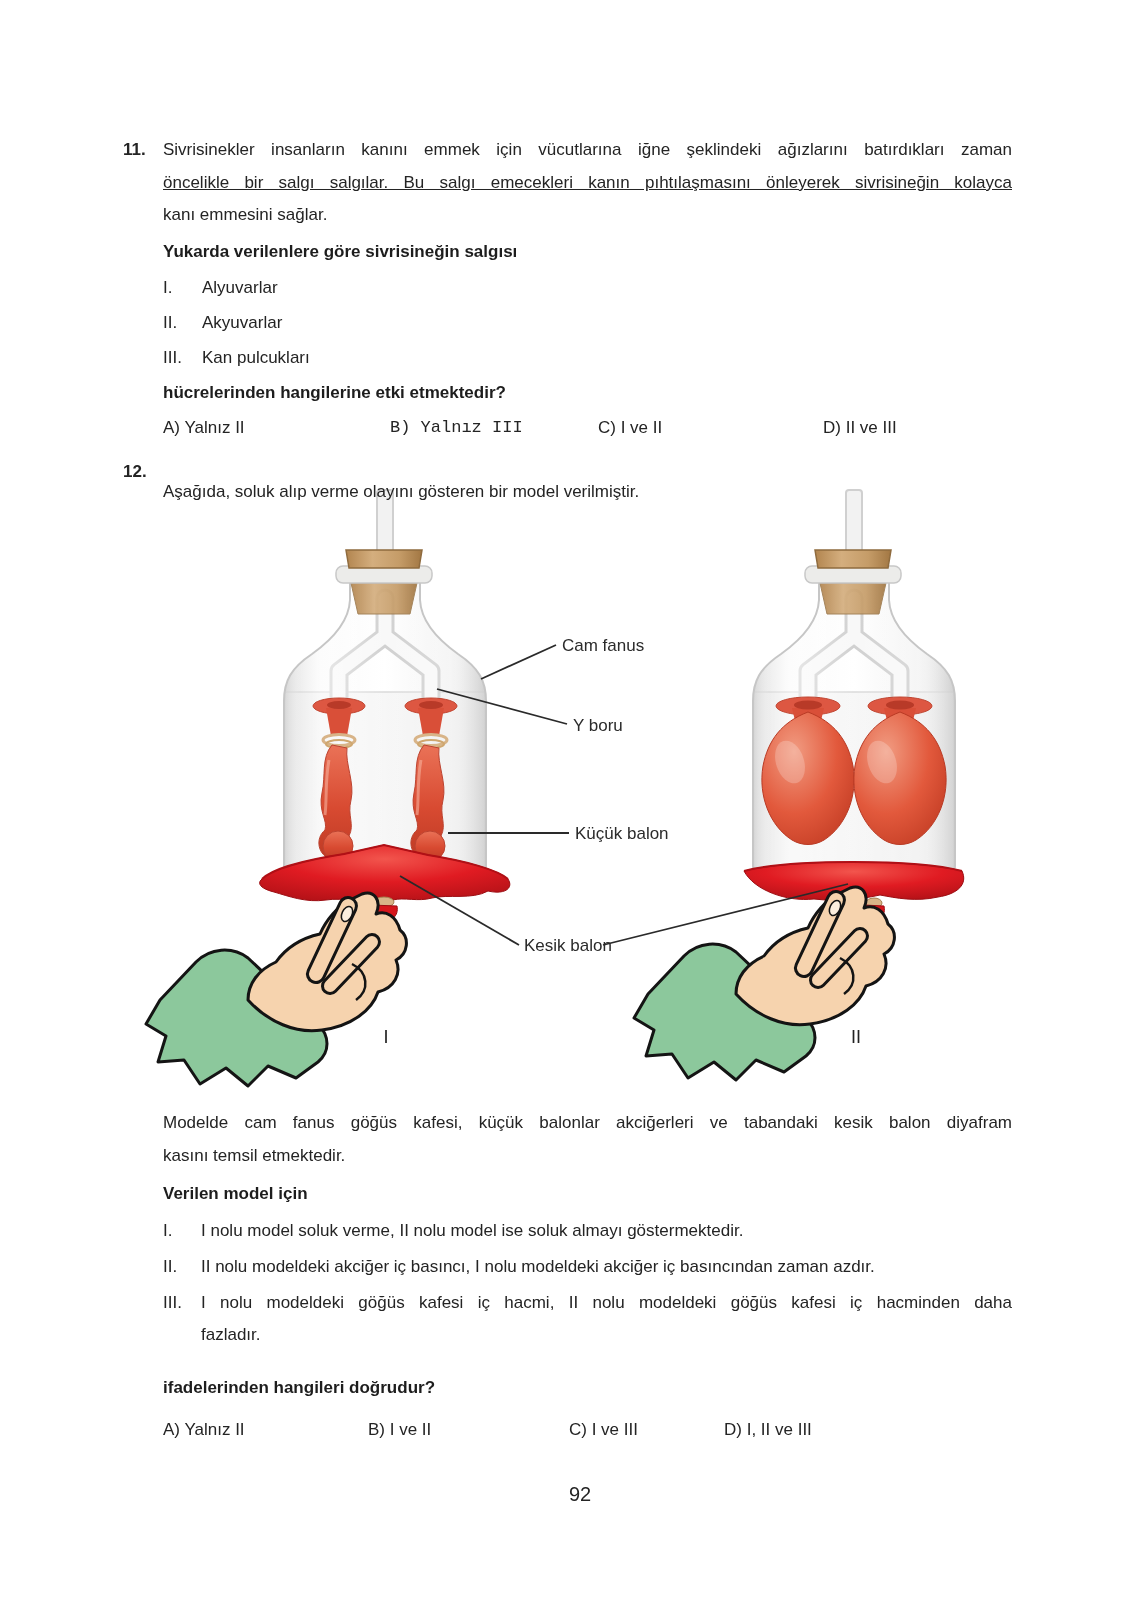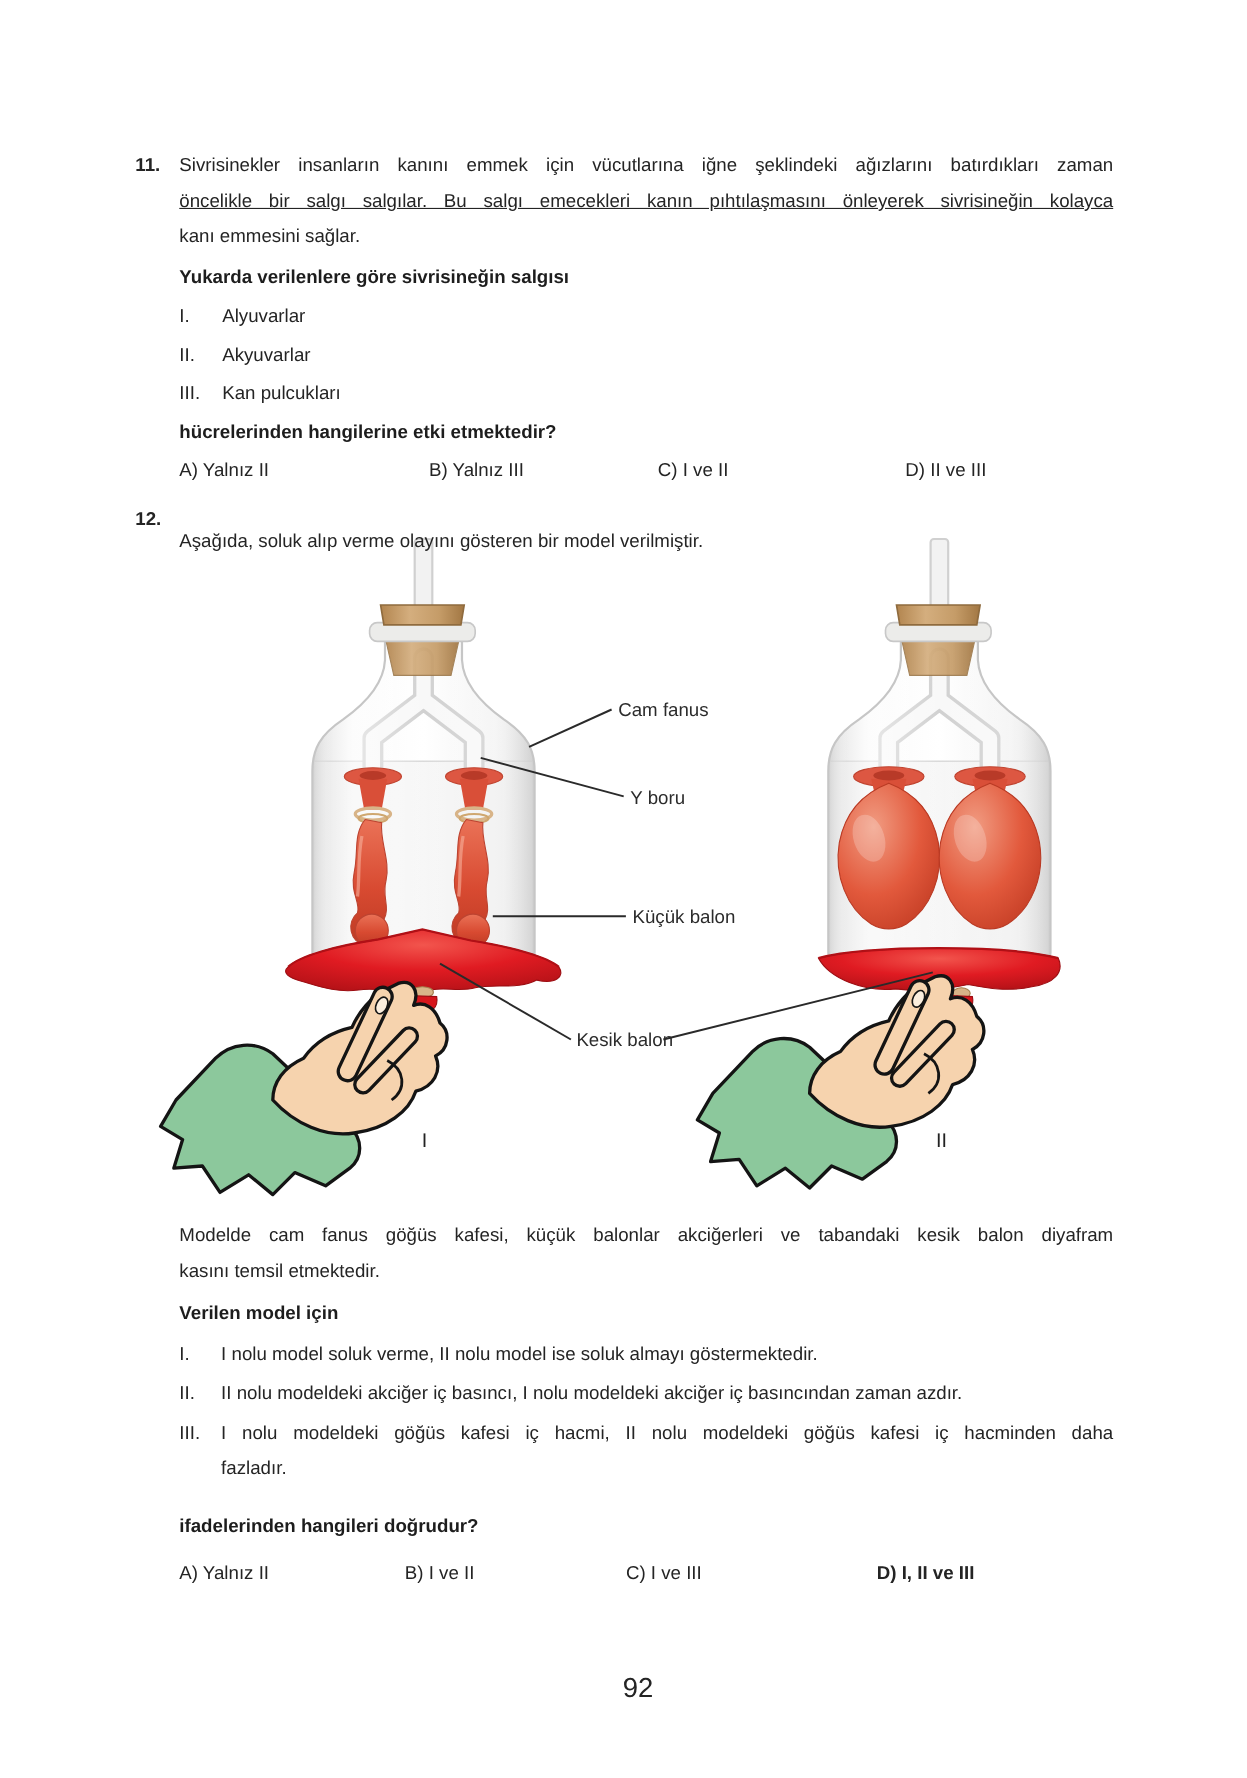--- a/index.html
+++ b/index.html
@@ -170,21 +170,21 @@
 <div class="abs roman" style="left:163px;top:278px;">I.</div>
 <div class="abs t" style="left:202px;top:278px;">Alyuvarlar</div>
 <div class="abs roman" style="left:163px;top:313px;">II.</div>
 <div class="abs t" style="left:202px;top:313px;">Akyuvarlar</div>
 <div class="abs roman" style="left:163px;top:348px;">III.</div>
 <div class="abs t" style="left:202px;top:348px;">Kan pulcukları</div>
 
 <div class="abs t b" style="left:163px;top:383px;">hücrelerinden hangilerine etki etmektedir?</div>
 
 <div class="abs t" style="left:163px;top:418px;">A) Yalnız II</div>
-<div class="abs t" style="left:390px;top:418px;">B) Yalnız III</div>
+<div class="abs t" style="left:390px;top:418px;font-family:Liberation Mono, monospace;">B) Yalnız III</div>
 <div class="abs t" style="left:598px;top:418px;">C) I ve II</div>
 <div class="abs t" style="left:823px;top:418px;">D) II ve III</div>
 
 <div class="abs num" style="left:123px;top:462px;text-align:center;">12.</div>
 <div class="abs t" style="left:163px;top:482px;">Aşağıda, soluk alıp verme olayını gösteren bir model verilmiştir.</div>
 
 <div class="abs pline" style="left:163px;top:1113px;">Modelde cam fanus göğüs kafesi, küçük balonlar akciğerleri ve tabandaki kesik balon diyafram</div>
 <div class="abs pline-last" style="left:163px;top:1146px;">kasını temsil etmektedir.</div>
 
 <div class="abs t b" style="left:163px;top:1184px;">Verilen model için</div>
@@ -195,15 +195,15 @@
 <div class="abs t" style="left:201px;top:1257px;">II nolu modeldeki akciğer iç basıncı, I nolu modeldeki akciğer iç basıncından zaman azdır.</div>
 <div class="abs roman" style="left:163px;top:1293px;">III.</div>
 <div class="abs pline" style="left:201px;top:1293px;width:811px;">I nolu modeldeki göğüs kafesi iç hacmi, II nolu modeldeki göğüs kafesi iç hacminden daha</div>
 <div class="abs t" style="left:201px;top:1325px;">fazladır.</div>
 
 <div class="abs t b" style="left:163px;top:1378px;">ifadelerinden hangileri doğrudur?</div>
 
 <div class="abs t" style="left:163px;top:1420px;">A) Yalnız II</div>
 <div class="abs t" style="left:368px;top:1420px;">B) I ve II</div>
 <div class="abs t" style="left:569px;top:1420px;">C) I ve III</div>
-<div class="abs t" style="left:797px;top:1420px;font-weight:bold;">D) I, II ve III</div>
-
-<div class="abs" style="left:540px;top:1483px;width:80px;text-align:center;font-size:25px;margin-top:38px;">92</div>
+<div class="abs t" style="left:724px;top:1420px;">D) I, II ve III</div>
+
+<div class="abs" style="left:540px;top:1483px;width:80px;text-align:center;font-size:20px;">92</div>
 
 </body></html>

